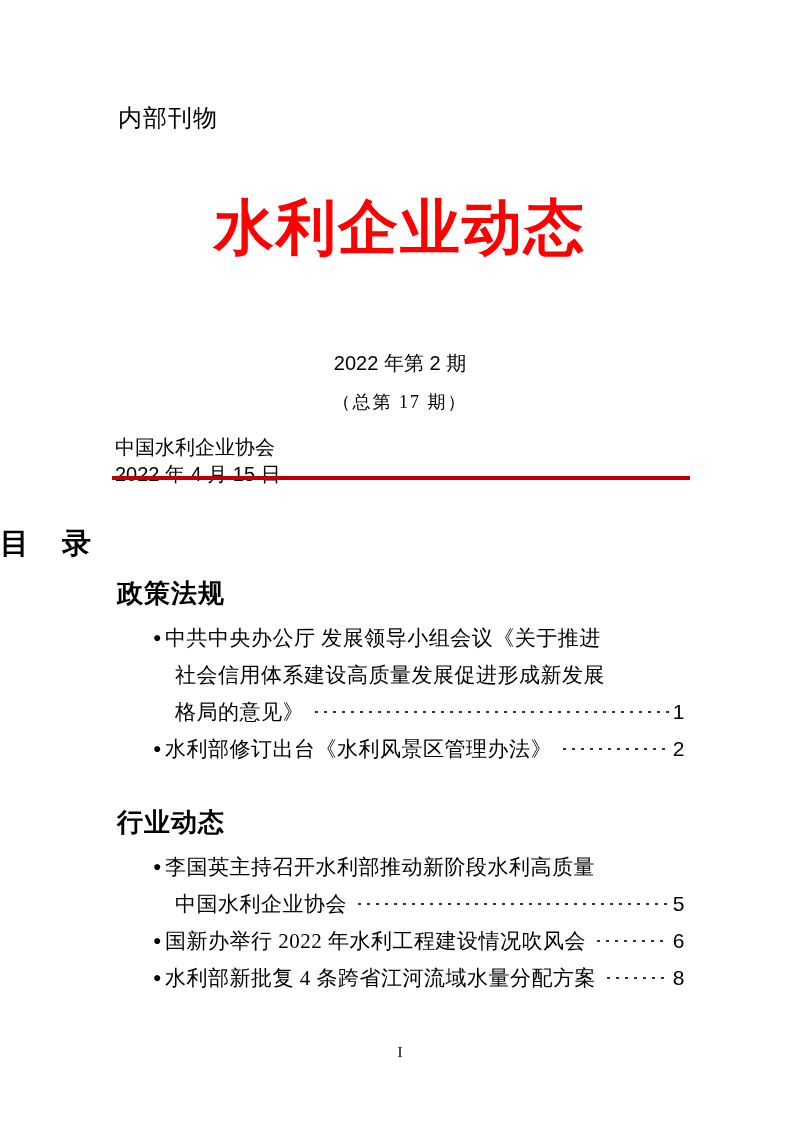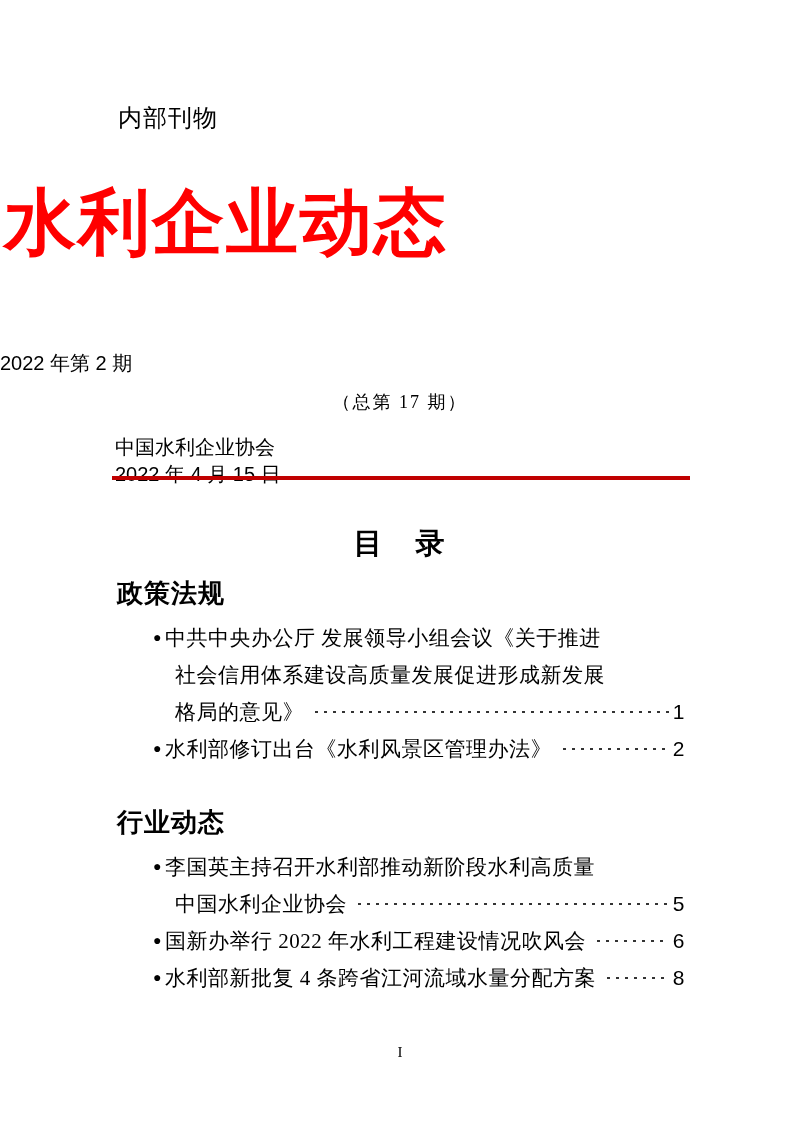--- a/index.html
+++ b/index.html
@@ -16,34 +16,34 @@
     position: absolute;
     left: 118px;
     top: 102px;
     font-size: 24px;
     letter-spacing: 1px;
   }
   .main-title {
     position: absolute;
     left: 0; right: 0;
     top: 175px;
-    margin: 4px;
-    text-align: left;
+    margin: 16px;
+    text-align: center;
     font-family: "DejaVu Serif", "Liberation Serif", serif;
-    font-size: 72px;
+    font-size: 60px;
     font-weight: 700;
     color: #ff0000;
     letter-spacing: 2px;
     line-height: 1.2;
   }
   .issue-line {
     position: absolute;
     left: 0; right: 0;
     top: 350px;
-    text-align: left;
+    text-align: center;
     font-size: 20px;
   }
   .issue-total-line {
     position: absolute;
     left: 0; right: 0;
     top: 390px;
     text-align: center;
     font-size: 18px;
     font-family: "Liberation Serif", serif;
     letter-spacing: 2px;
@@ -64,21 +64,21 @@
     left: 112px;
     width: 578px;
     top: 476px;
     height: 4px;
     background: #c00000;
   }
   .toc-title {
     position: absolute;
     left: 0; right: 0;
     top: 524px;
-    text-align: center;
+    text-align: left;
     font-size: 29px;
     font-weight: 600;
     letter-spacing: 2px;
   }
   .toc {
     position: absolute;
     left: 115px;
     width: 570px;
     top: 576px;
   }

